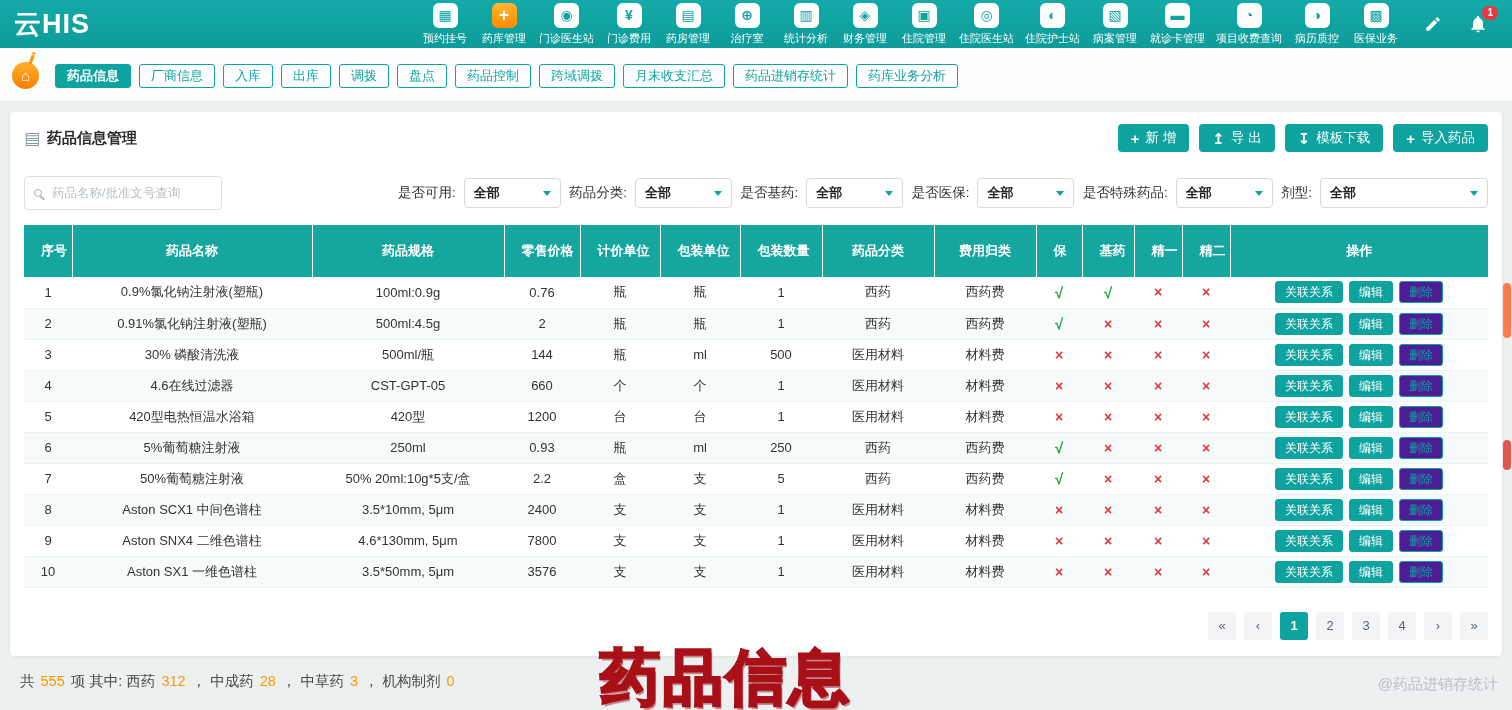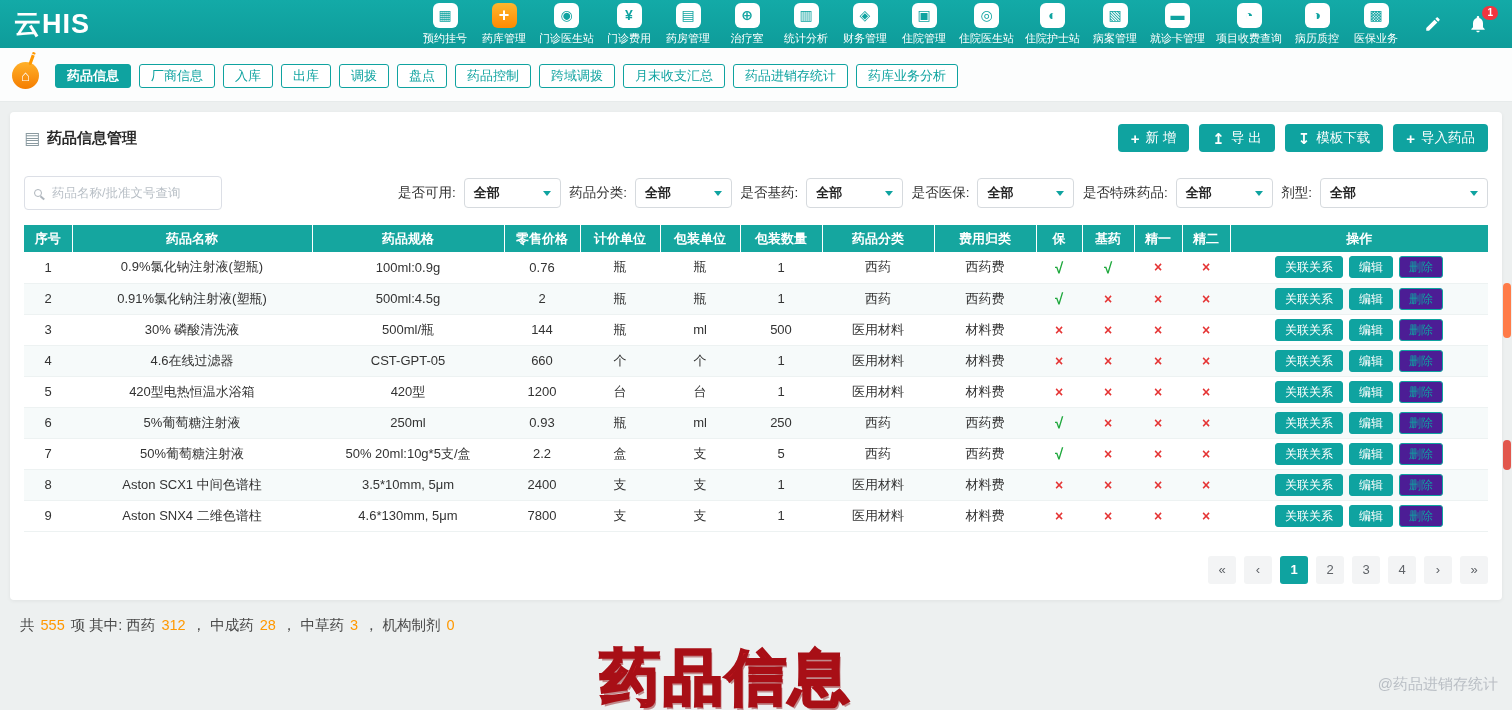--- a/index.html
+++ b/index.html
@@ -48,21 +48,21 @@
   .mag::after{content:"";position:absolute;width:5px;height:1.5px;background:#aeb5bc;right:-4px;bottom:-2px;transform:rotate(40deg)}
   .selects{flex:1;display:flex;justify-content:space-between;align-items:center;margin-left:176px}
   .filter-group{display:flex;align-items:center;gap:8px}
   .filter-label{font-size:13.5px;color:#2f2f2f;white-space:nowrap}
   .select{min-width:97px;height:30px;border:1px solid #d6dade;border-radius:4px;background:#fff;display:flex;align-items:center;justify-content:space-between;padding:0 9px;cursor:pointer;gap:2px}
   .select.wide{min-width:168px}
   .select-value{font-size:13px;font-weight:bold;color:#222}
   .chevron{width:0;height:0;border-left:4.5px solid transparent;border-right:4.5px solid transparent;border-top:5.5px solid var(--teal);flex:none}
   
   .drug-table{width:100%;border-collapse:collapse;table-layout:fixed;margin-top:15px}
-  .drug-table thead th{background:#15a69f;color:#fff;font-size:13px;font-weight:bold;height:27px;padding:4px;border-right:1px solid rgba(255,255,255,.28);white-space:nowrap;overflow:hidden}
+  .drug-table thead th{background:#15a69f;color:#fff;font-size:13px;font-weight:bold;height:27px;padding:17px;border-right:1px solid rgba(255,255,255,.28);white-space:nowrap;overflow:hidden}
   .drug-table thead th:last-child{border-right:none}
   .drug-table tbody td{height:31px;text-align:center;font-size:13px;color:#333;border-bottom:1px solid #edf2f2;padding:0 2px;overflow:hidden;white-space:nowrap;text-overflow:ellipsis}
   .drug-table tbody tr.alt{background:#f6fafa}
   .drug-table td.flag-yes{color:var(--green);font-size:15px;font-weight:bold}
   .drug-table td.flag-no{color:var(--red);font-size:14px;font-weight:bold}
   .ops{white-space:nowrap}
   .op-btn{height:22px;padding:0 9px;border-radius:3px;font-size:12px;cursor:pointer;margin:0 3px;font-family:inherit;line-height:1}
   .op-btn.primary{background:var(--teal);color:#fff;border:1px solid var(--teal)}
   .op-btn.ghost{background:#4c1d95;color:var(--teal);border:1px solid var(--teal)}
   
@@ -435,20 +435,36 @@
           <td>支</td>
           <td>1</td>
           <td>医用材料</td>
           <td>材料费</td>
           <td class="flag-no">×</td>
           <td class="flag-no">×</td>
           <td class="flag-no">×</td>
           <td class="flag-no">×</td>
           <td class="ops"><button class="op-btn primary">关联关系</button><button class="op-btn primary">编辑</button><button class="op-btn ghost">删除</button></td>
         </tr>
+        <tr class="alt">
+          <td>10</td>
+          <td>Aston SX1 一维色谱柱</td>
+          <td>3.5*50mm, 5μm</td>
+          <td>3576</td>
+          <td>支</td>
+          <td>支</td>
+          <td>1</td>
+          <td>医用材料</td>
+          <td>材料费</td>
+          <td class="flag-no">×</td>
+          <td class="flag-no">×</td>
+          <td class="flag-no">×</td>
+          <td class="flag-no">×</td>
+          <td class="ops"><button class="op-btn primary">关联关系</button><button class="op-btn primary">编辑</button><button class="op-btn ghost">删除</button></td>
+        </tr>
       </tbody>
   </table>
 
   <div class="pagination">
       <button class="page-btn">«</button>
       <button class="page-btn">‹</button>
       <button class="page-btn active">1</button>
       <button class="page-btn">2</button>
       <button class="page-btn">3</button>
       <button class="page-btn">4</button>

